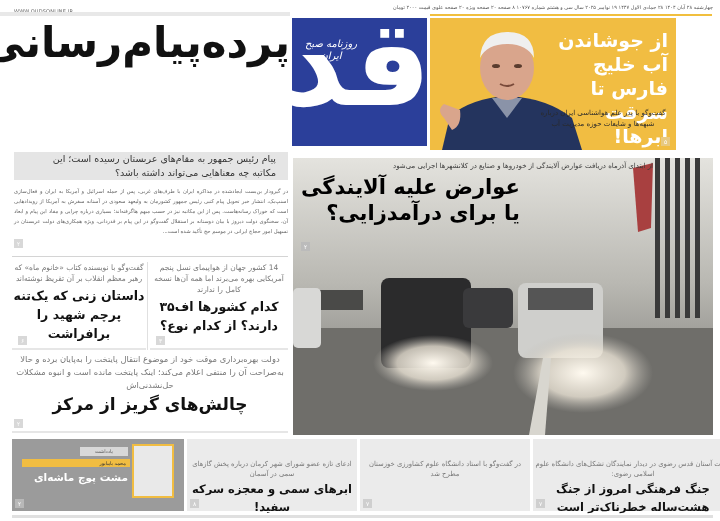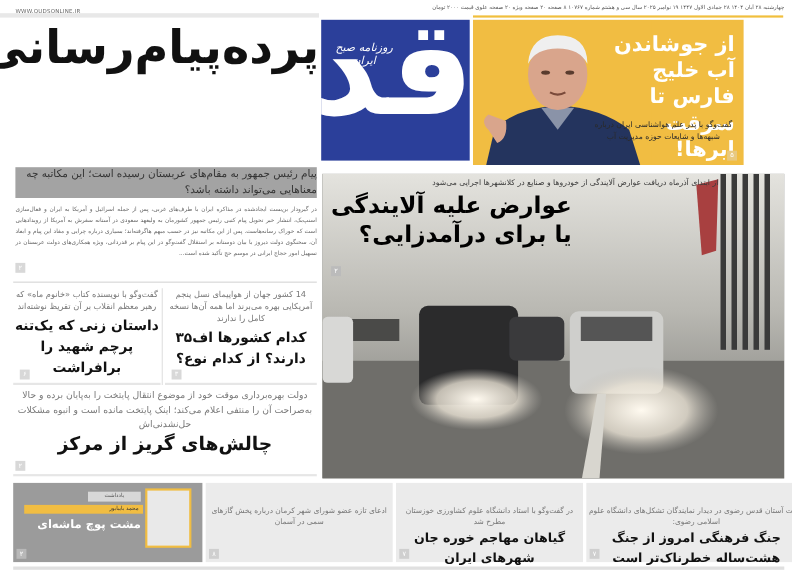--- a/index.html
+++ b/index.html
@@ -28,21 +28,21 @@
     
     #feature { left: 430px; top: 18px; width: 246px; height: 132px; background: #f1bd42; overflow: hidden; }
     #feature-photo { position: absolute; left: -8px; top: 0; width: 170px; height: 132px; }
     #feature-title { position: absolute; right: 8px; top: 10px; width: 120px; font-size: 19px; color: #fff; font-weight: bold; line-height: 24px; text-align: right; }
     #feature-sub { position: absolute; right: 8px; top: 90px; width: 130px; font-size: 7px; color: #2a2a2a; line-height: 11px; text-align: center; }
     .page-badge { position: absolute; width: 9px; height: 9px; background: #d8d8d8; color: #fff; font-size: 6px; text-align: center; line-height: 9px; }
     #feature .page-badge { right: 6px; bottom: 4px; background: #e8c980; }
 
     
     #letter { left: 14px; top: 152px; width: 274px; }
-    #letter-kicker { font-size: 9.5px; line-height: 14px; color: #333; text-align: right; background: #a3a3a3; padding: 0 0; }
+    #letter-kicker { font-size: 9.5px; line-height: 14px; color: #333; text-align: right; background: #e5e5e5; padding: 0 12px; }
     #letter-body { font-size: 5.3px; line-height: 10px; color: #666; text-align: justify; margin-top: 6px; }
     #letter .page-badge { position: relative; display: block; margin-top: 3px; }
     .hr { background: #d4d4d4; height: 1px; }
 
     
     .box { text-align: center; }
     .box .kick { font-size: 7.5px; color: #777; line-height: 11px; }
     .box .title { font-size: 12.5px; font-weight: bold; color: #111; line-height: 19px; margin-top: 2px; }
     #story-f35 { left: 150px; top: 262px; width: 138px; height: 88px; border-bottom: 2px solid #e6e6e6; }
     #story-flag { left: 12px; top: 262px; width: 134px; height: 88px; border-bottom: 2px solid #e6e6e6; }
@@ -182,26 +182,26 @@
       <div class="portrait-inner"></div>
     </div>
   <div class="col-label">یادداشت</div>
   <div class="col-author">محمد بایبابور</div>
   <div class="col-title">مشت پوچ ماشه‌ای</div>
   <div class="page-badge">۲</div>
 </div>
 
 <div id="card-poison" class="abs bottom-card rtl box">
   <div class="kick">ادعای تازه عضو شورای شهر کرمان درباره پخش گازهای سمی در آسمان</div>
+  <div class="title">ابرهای سمی و معجزه سرکه سفید!</div>
   <div class="page-badge">۸</div>
 </div>
 
 <div id="card-plants" class="abs bottom-card rtl box">
   <div class="kick">در گفت‌وگو با استاد دانشگاه علوم کشاورزی خوزستان مطرح شد</div>
-  <div class="title">گیاهان مهاجم خوره جان شهرهای ایران</div>
   <div class="page-badge">۷</div>
 </div>
 
 <div id="card-war" class="abs bottom-card rtl box">
   <div class="kick">تولیت آستان قدس رضوی در دیدار نمایندگان تشکل‌های دانشگاه علوم اسلامی رضوی:</div>
   <div class="title">جنگ فرهنگی امروز از جنگ هشت‌ساله خطرناک‌تر است</div>
   <div class="page-badge">۷</div>
 </div>
 
 <div id="footer-line" class="abs"></div>

